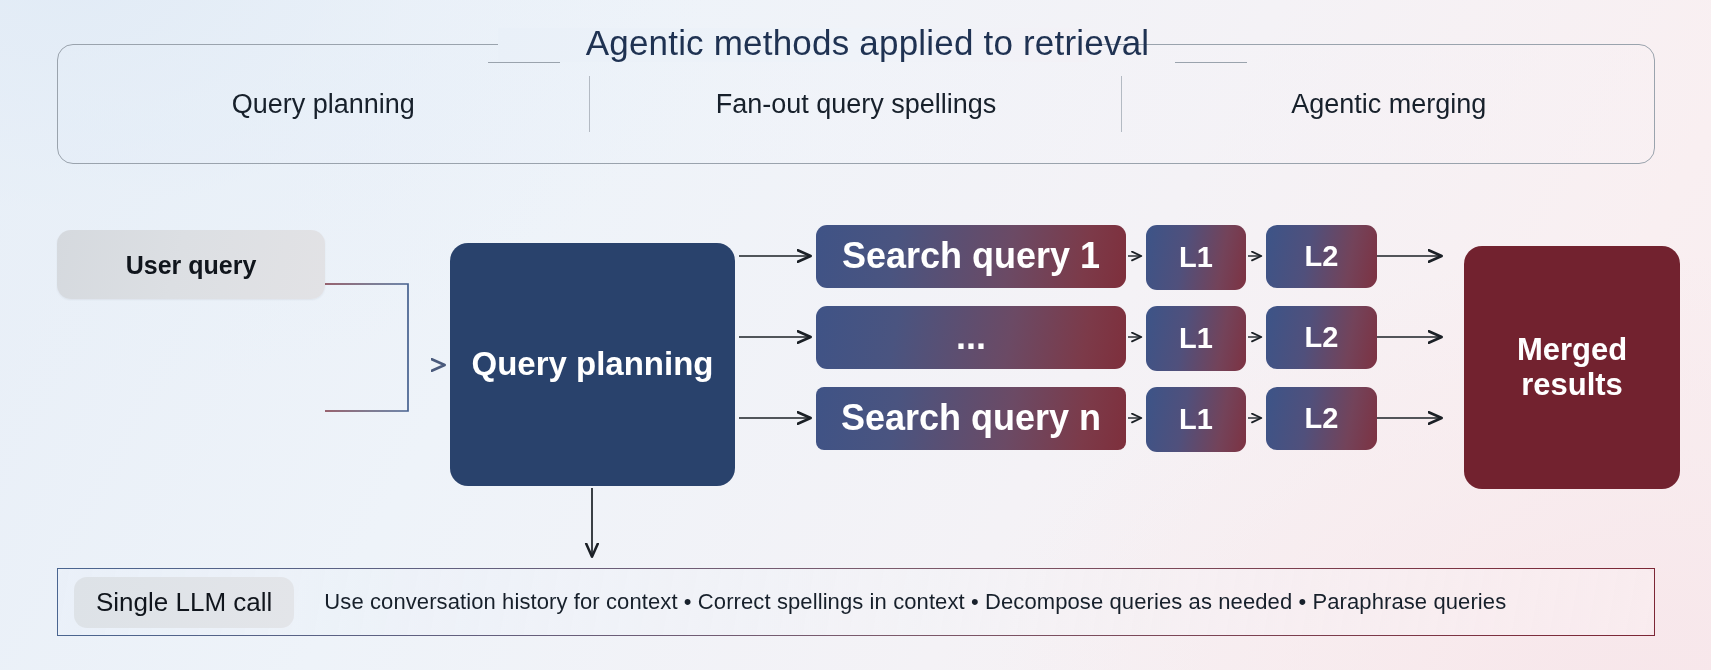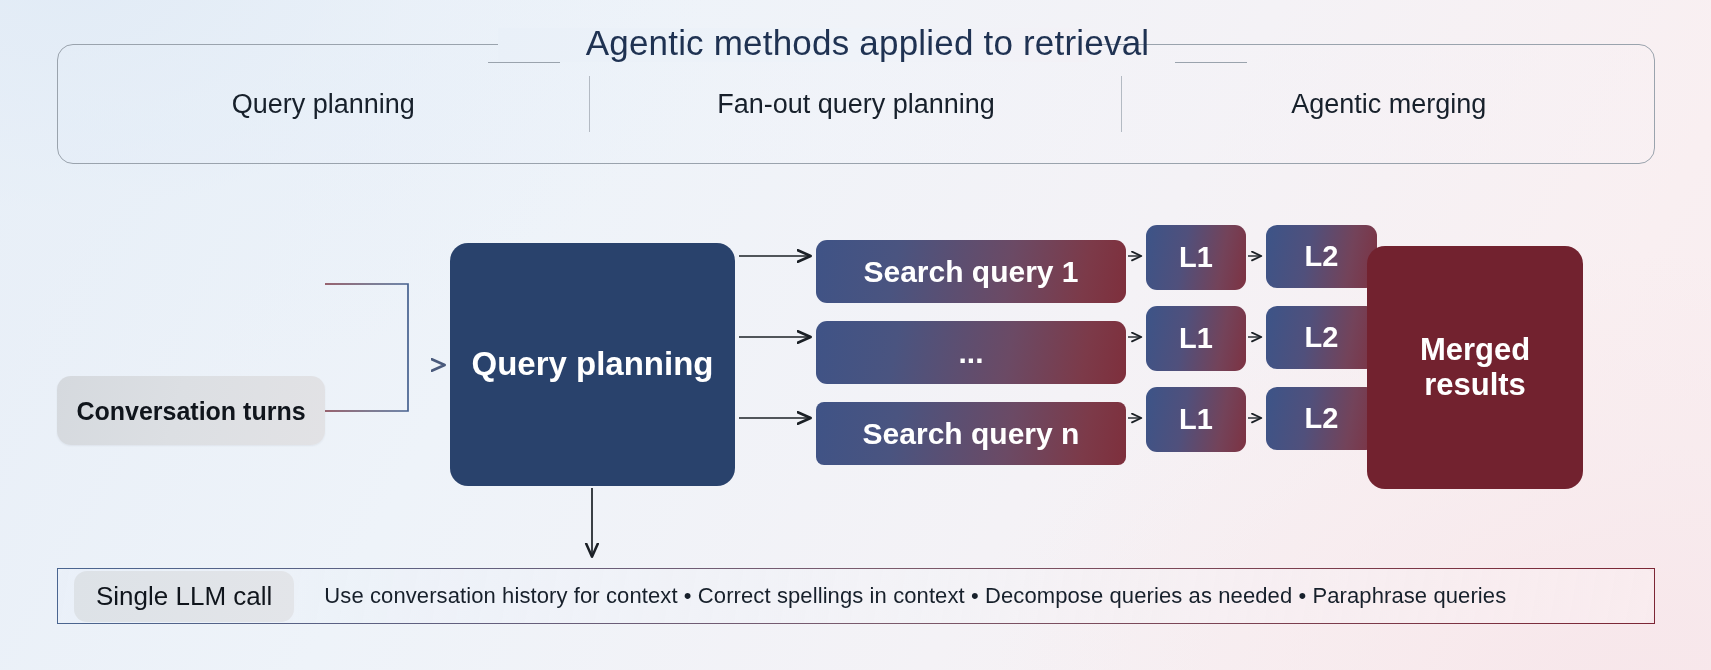--- a/index.html
+++ b/index.html
@@ -109,22 +109,21 @@
     box-shadow: 0 1px 2px rgba(40,50,65,0.07);
   }
   .node.navy {
     background: #29426c;
     border-radius: 18px;
     font-size: 33px;
   }
   .node.grad {
     background: linear-gradient(100deg, #3f5386 0%, #4a5480 26%, #6b4a65 62%, #7c3a49 86%, #7e2f3c 100%);
     border-radius: 11px;
-    font-size: 30px;
-    margin-top: 15px;
+    font-size: 36px;
   }
   .node.grad-sm {
     background: linear-gradient(100deg, #3c5488 0%, #50507c 38%, #73435a 74%, #7d3242 100%);
     border-radius: 11px;
     font-size: 29px;
   }
   .node.maroon {
     background: #72222f;
     border-radius: 18px;
     font-size: 31px;
@@ -143,29 +142,29 @@
   .l1 { left: 1146px; width: 100px; height: 65px; }
   #n-l1a { top: 225px; }
   #n-l1b { top: 306px; }
   #n-l1c { top: 387px; }
 
   .l2 { left: 1266px; width: 111px; height: 63px; }
   #n-l2a { top: 225px; }
   #n-l2b { top: 306px; }
   #n-l2c { top: 387px; }
 
-  #n-merged { left: 1367px; top: 246px; width: 216px; height: 243px; }
+  #n-merged { left: 1464px; top: 246px; width: 216px; height: 243px; }
 
   
   .bottom-bar {
     position: absolute;
     left: 57px;
     top: 568px;
     width: 1598px;
-    height: 56px;
+    height: 68px;
     box-sizing: border-box;
     border: 1px solid;
     border-image: linear-gradient(96deg, #4a6590 0%, #7b5a6c 52%, #7c2635 100%) 1;
     border-radius: 14px;
     background: linear-gradient(100deg, rgba(233,240,249,0.6) 0%, rgba(243,243,247,0.45) 55%, rgba(250,238,241,0.6) 100%);
     display: flex;
     align-items: center;
     padding-left: 16px;
   }
   .pill {
@@ -206,21 +205,21 @@
     <div class="hdr-title">Agentic methods applied to retrieval</div>
     <div class="hdr-rule"></div>
   </div>
 
   <div class="hdr-cols">
     <div class="hdr-col">
       <span>Query planning</span>
       <span class="hdr-sep"></span>
     </div>
     <div class="hdr-col">
-      <span>Fan-out query planning</span>
+      <span>Fan-out query spellings</span>
       <span class="hdr-sep"></span>
     </div>
     <div class="hdr-col">
       <span>Agentic merging</span>
     </div>
   </div>
 
   <svg id="wires" viewBox="0 0 1711 670">
     <defs>
       <marker id="arrowBig" markerWidth="9" markerHeight="9" refX="7.6" refY="4" orient="auto">
@@ -267,22 +266,22 @@
       <path d="M1368,256 L1441,256" marker-end="url(#arrowBig)"></path>
       <path d="M1368,337 L1441,337" marker-end="url(#arrowBig)"></path>
       <path d="M1368,418 L1441,418" marker-end="url(#arrowBig)"></path>
     </g>
 
     <g stroke="#1b2026" stroke-width="1.7" fill="none">
       <path d="M592,488 L592,556" marker-end="url(#arrowBig)"></path>
     </g>
   </svg>
 
-  <div class="node grey" id="n-convturns">
-    <span>Conversation turns</span>
+  <div class="node grey" id="n-userquery">
+    <span>User query</span>
   </div>
 
   <div class="node navy" id="n-queryplan">
     <span>Query planning</span>
   </div>
 
   <div class="node grad sq" id="n-sq1">
     <span>Search query 1</span>
   </div>
   <div class="node grad sq" id="n-sq2">

